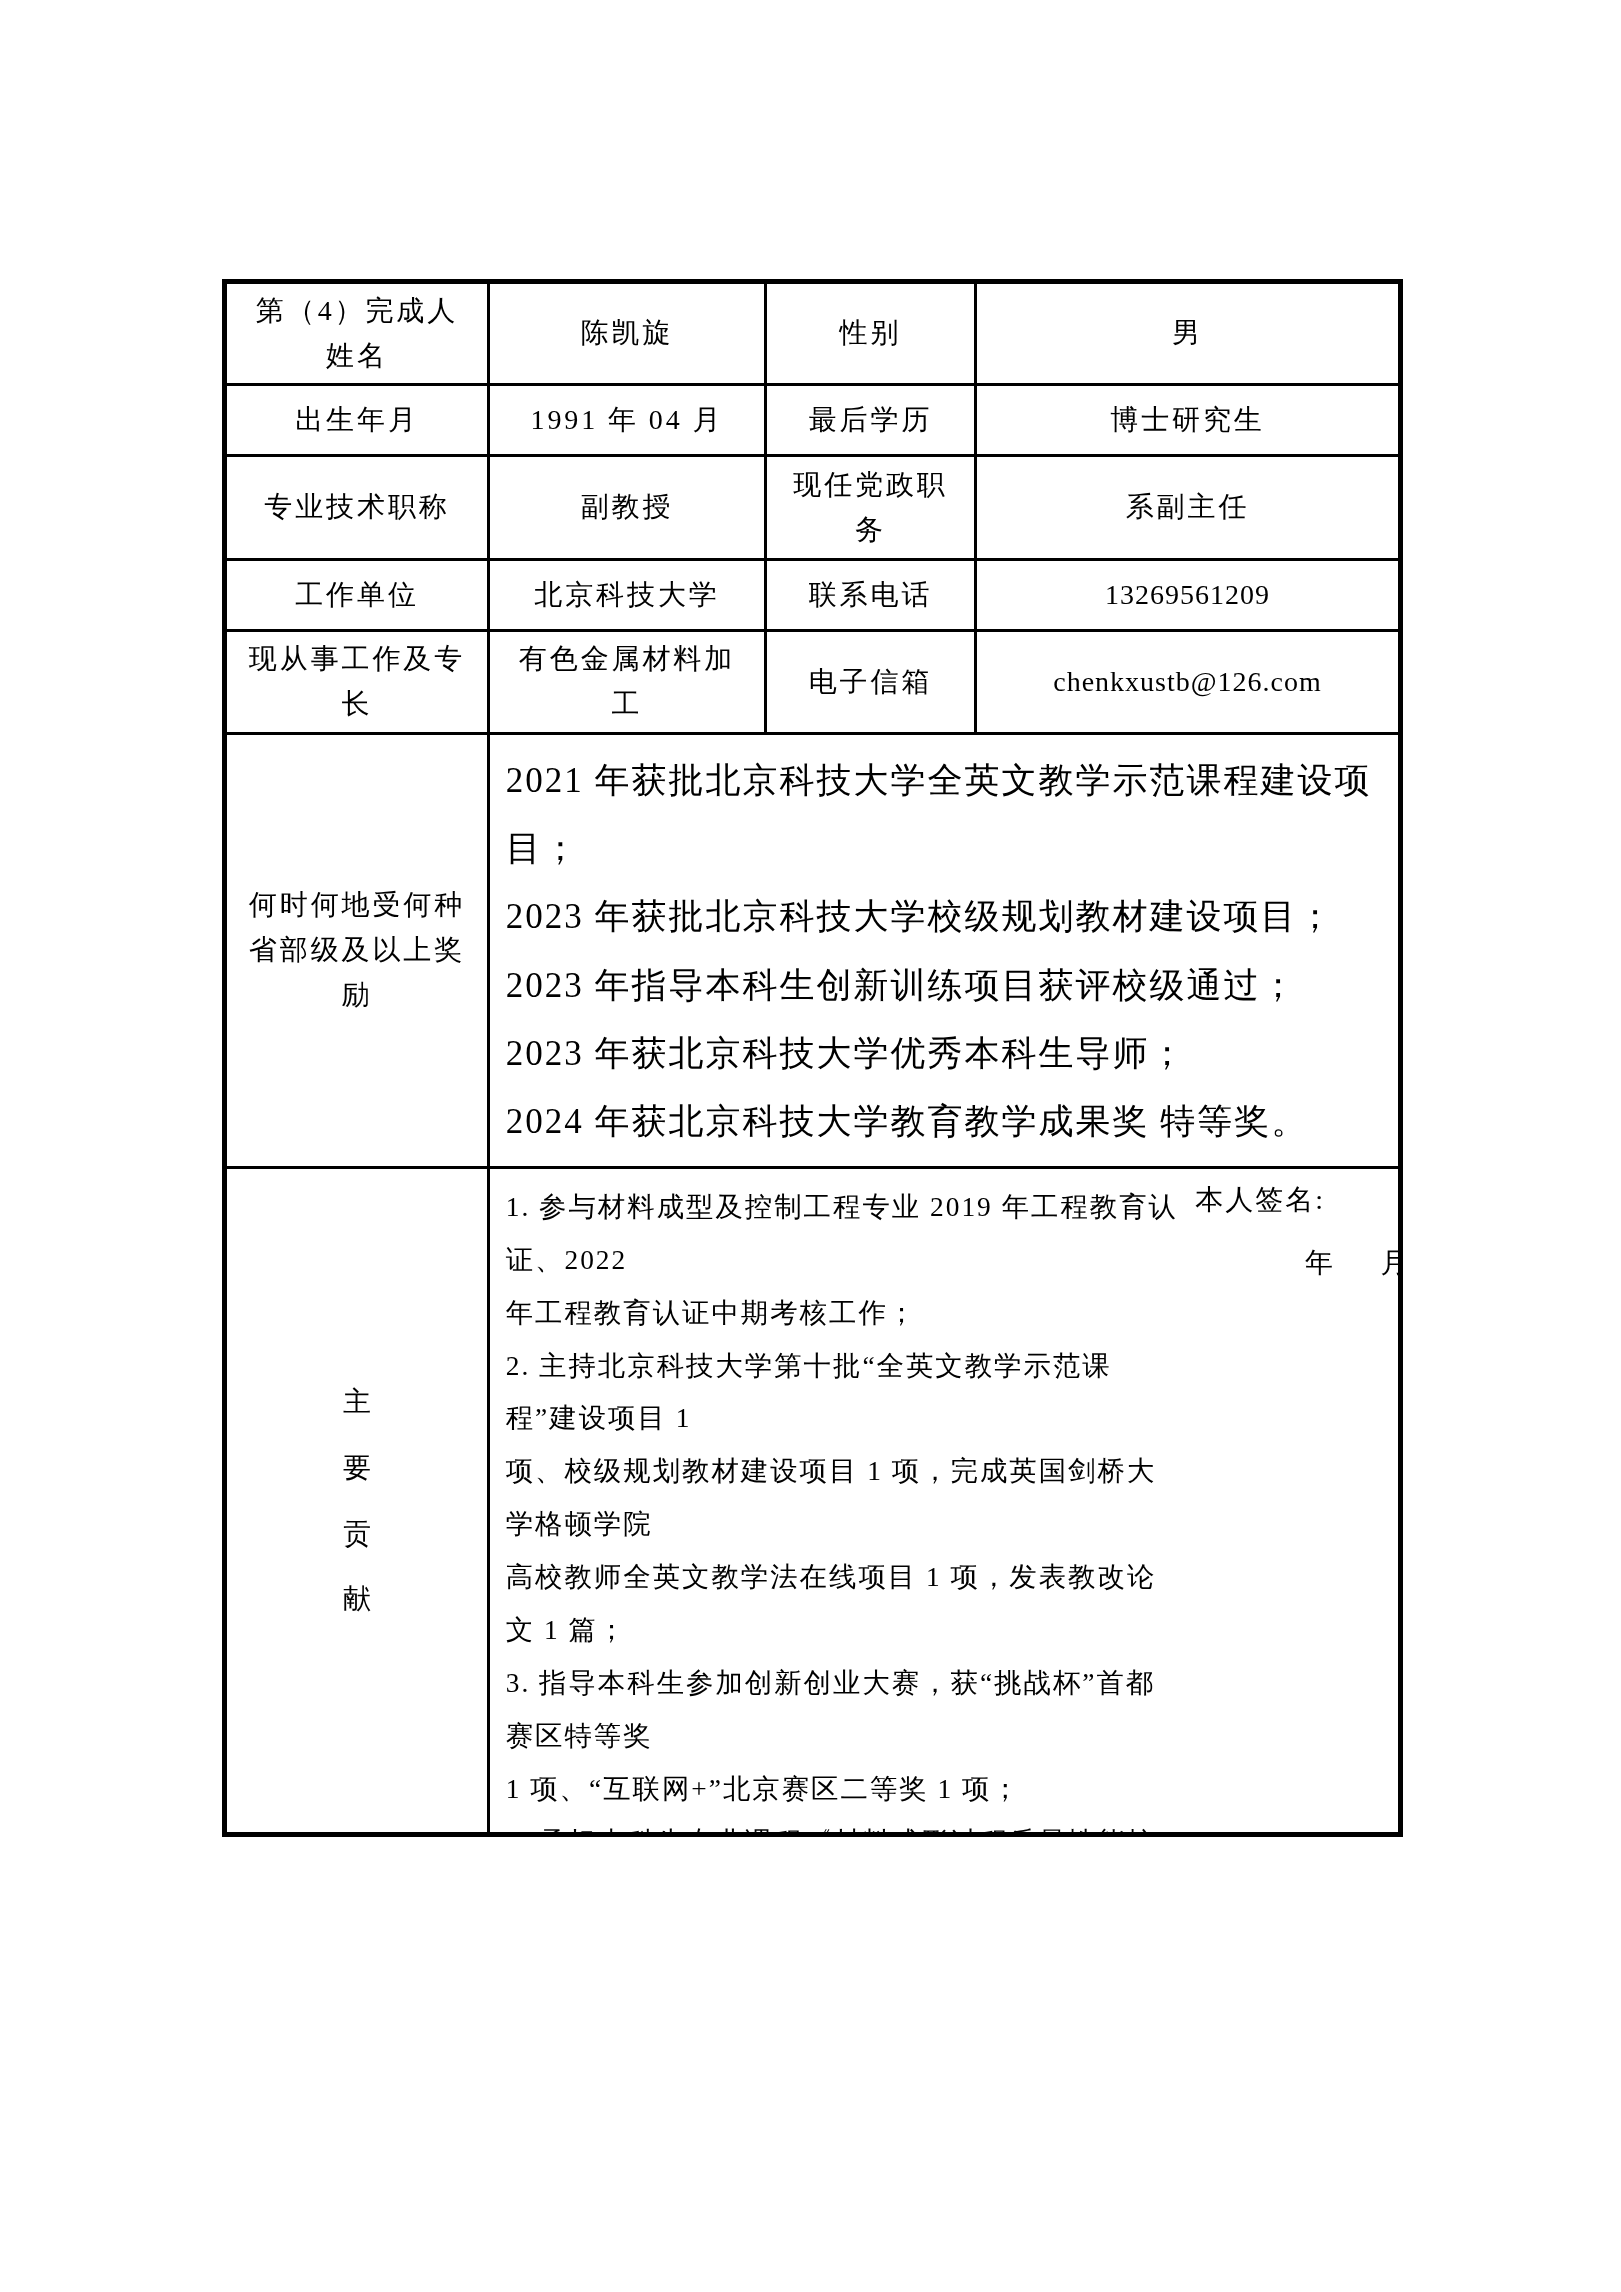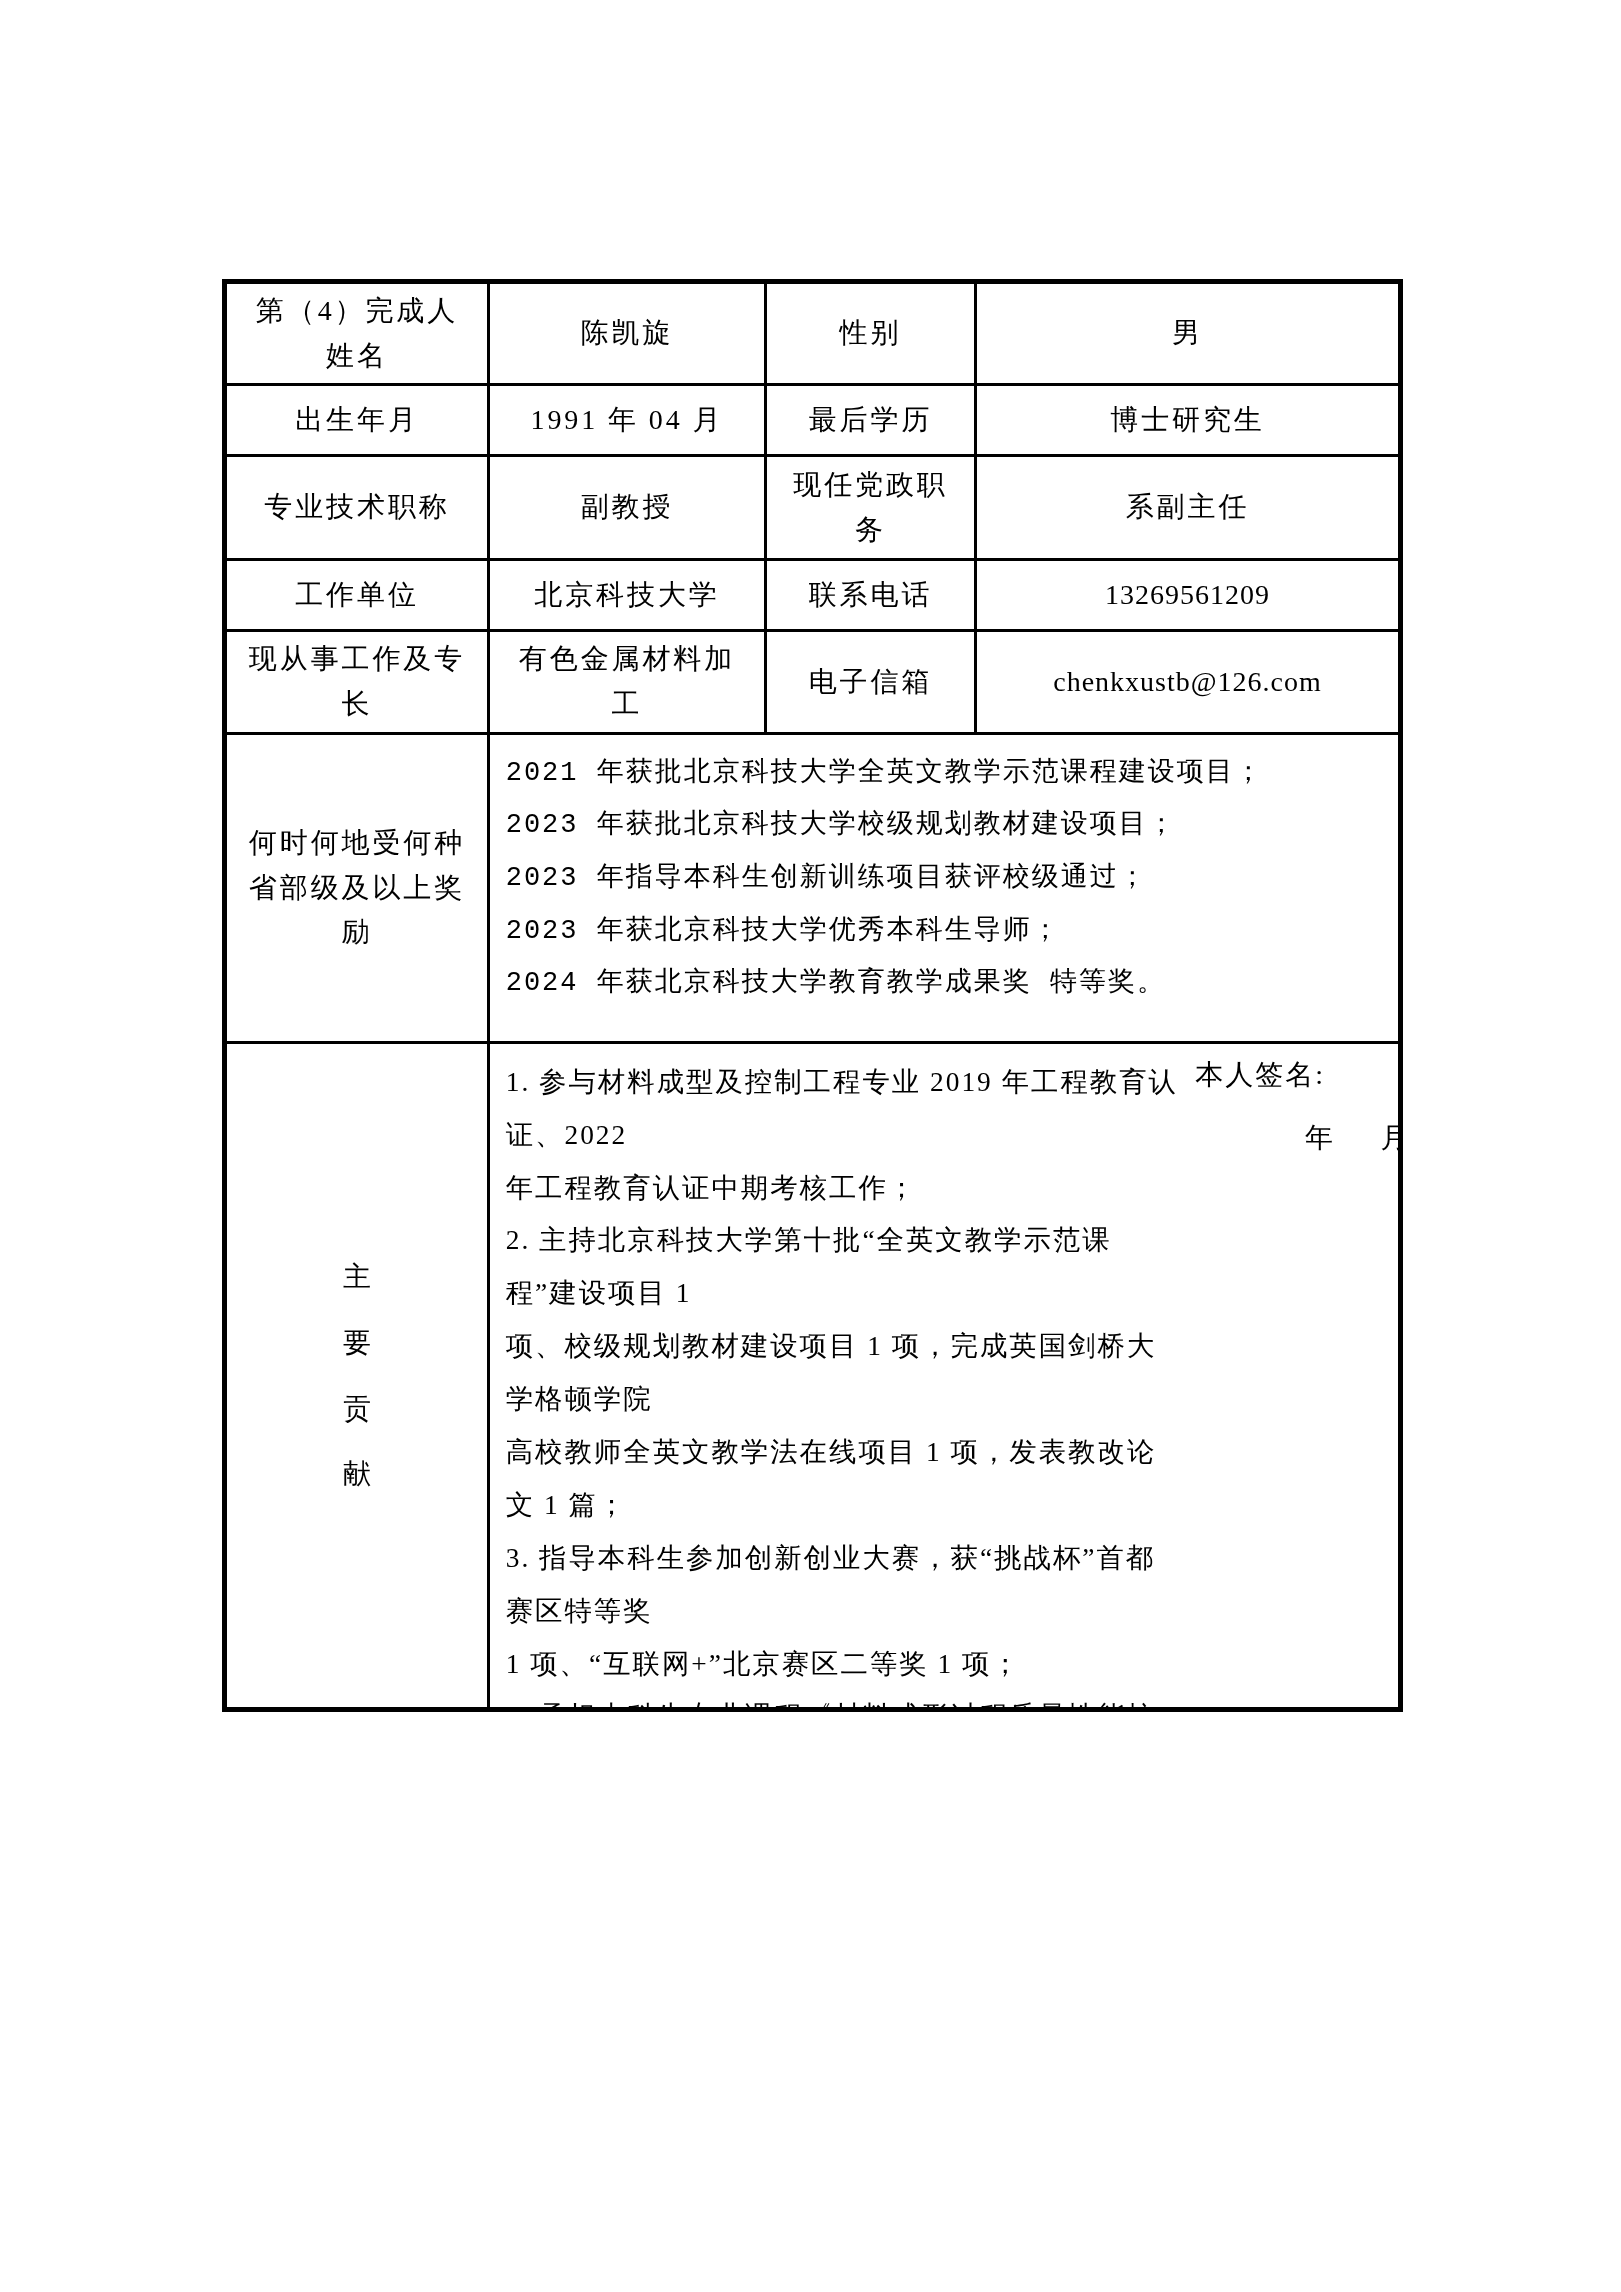--- a/index.html
+++ b/index.html
@@ -35,25 +35,24 @@
     letter-spacing: 2.9px;
     padding: 2px 5.9px;
   }
   td.val.num { letter-spacing: 1px; }
   td.content {
     vertical-align: top;
     text-align: left;
     padding: 11.8px 13.7px 9.8px 15.7px;
   }
   .award-line {
-    font-size: 27px;
+    font-size: 35px;
     line-height: 1.95;
     letter-spacing: 2px;
     white-space: pre-line;
-    font-family: Liberation Mono, monospace;
   }
   .contrib-wrap {
     display: flex;
     justify-content: space-between;
     height: 635px;
   }
   .contrib-text {
     font-size: 27.4px;
     line-height: 1.93;
     letter-spacing: 2px;

